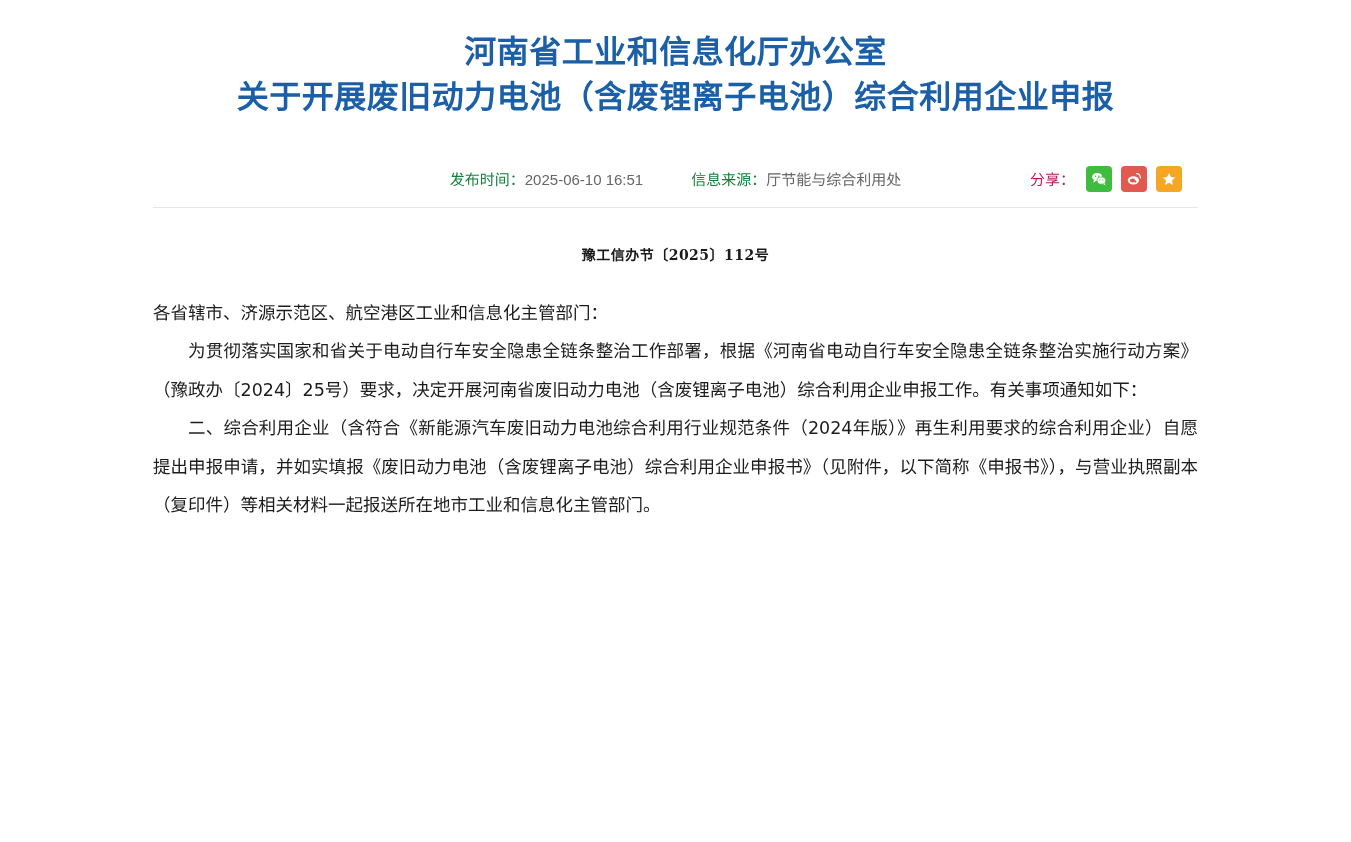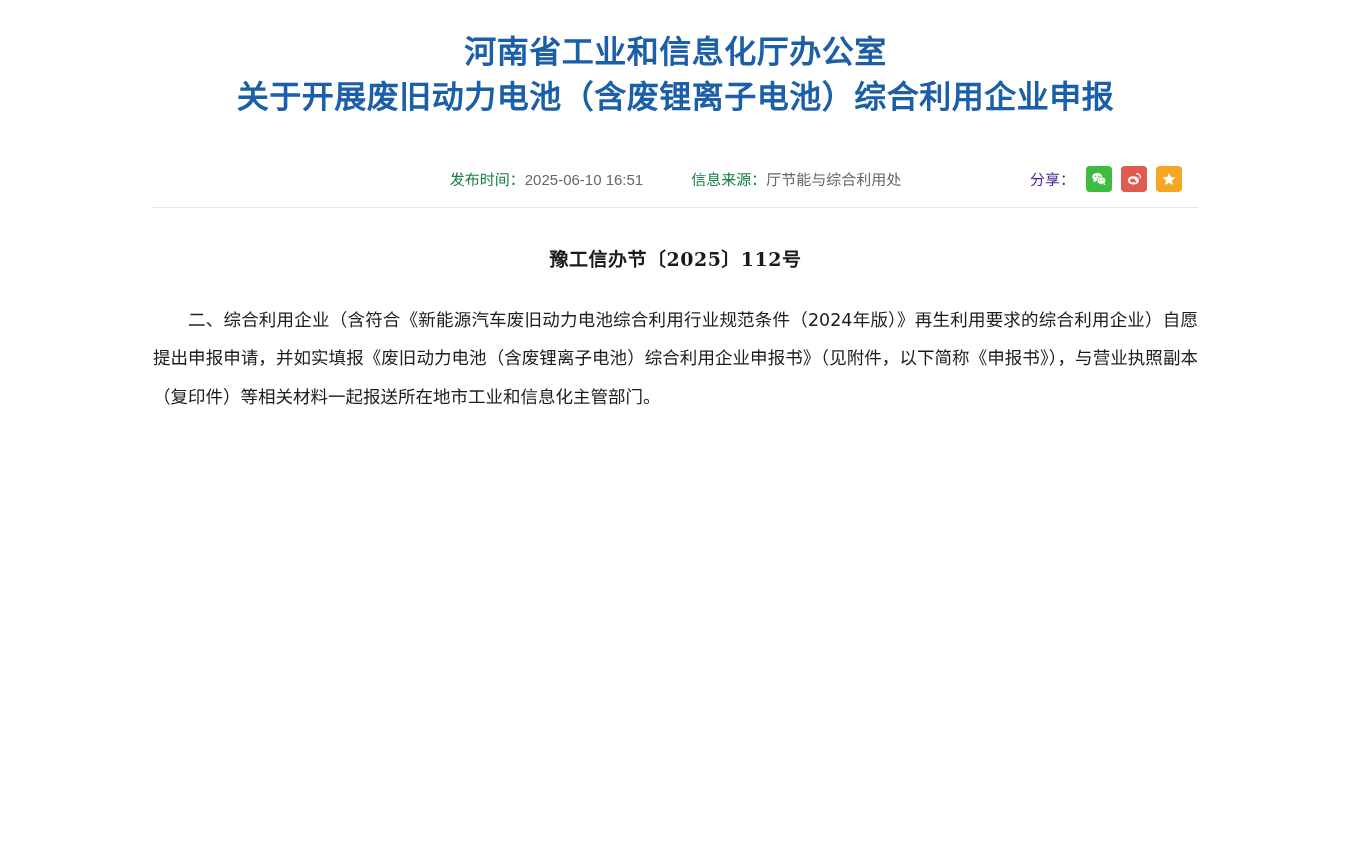--- a/index.html
+++ b/index.html
@@ -54,21 +54,21 @@
     position: absolute;
     right: 78px;
     top: 50%;
     transform: translateY(-50%);
     display: flex;
     align-items: center;
     gap: 9px;
   }
   .share-label {
     font-size: 15px;
-    color: #4c1d95;
+    color: #be185d;
     margin-right: 2px;
   }
   .share-icon {
     width: 26px;
     height: 26px;
     border-radius: 4px;
     display: inline-flex;
     align-items: center;
     justify-content: center;
     color: #fff;
@@ -82,21 +82,21 @@
   .share-icon svg { display: block; }
   .divider {
     height: 1px;
     background: #e6e6e6;
     margin: 0 62px;
   }
   .doc-number {
     text-align: center;
     font-family: "DejaVu Serif", "Liberation Serif", serif;
     font-weight: bold;
-    font-size: 19px;
+    font-size: 14px;
     color: #1a1a1a;
     padding-top: 36px;
     padding-bottom: 6px;
     letter-spacing: 0.5px;
   }
   .body-text {
     padding: 24px 62px 0 62px;
     font-size: 17.5px;
     line-height: 2.2;
     color: #1c1c1c;
@@ -152,16 +152,18 @@
         </svg>
       </span>
     </div>
   </div>
 
   <div class="divider"></div>
 
   <div class="doc-number">豫工信办节〔2025〕112号</div>
 
   <div class="body-text">
+    <p class="para">各省辖市、济源示范区、航空港区工业和信息化主管部门：</p>
+    <p class="para indent">为贯彻落实国家和省关于电动自行车安全隐患全链条整治工作部署，根据《河南省电动自行车安全隐患全链条整治实施行动方案》（豫政办〔2024〕25号）要求，决定开展河南省废旧动力电池（含废锂离子电池）综合利用企业申报工作。有关事项通知如下：</p>
     <p class="para indent">二、综合利用企业（含符合《新能源汽车废旧动力电池综合利用行业规范条件（2024年版）》再生利用要求的综合利用企业）自愿提出申报申请，并如实填报《废旧动力电池（含废锂离子电池）综合利用企业申报书》（见附件，以下简称《申报书》），与营业执照副本（复印件）等相关材料一起报送所在地市工业和信息化主管部门。</p>
   </div>
 
 </div>
 
 </body></html>

